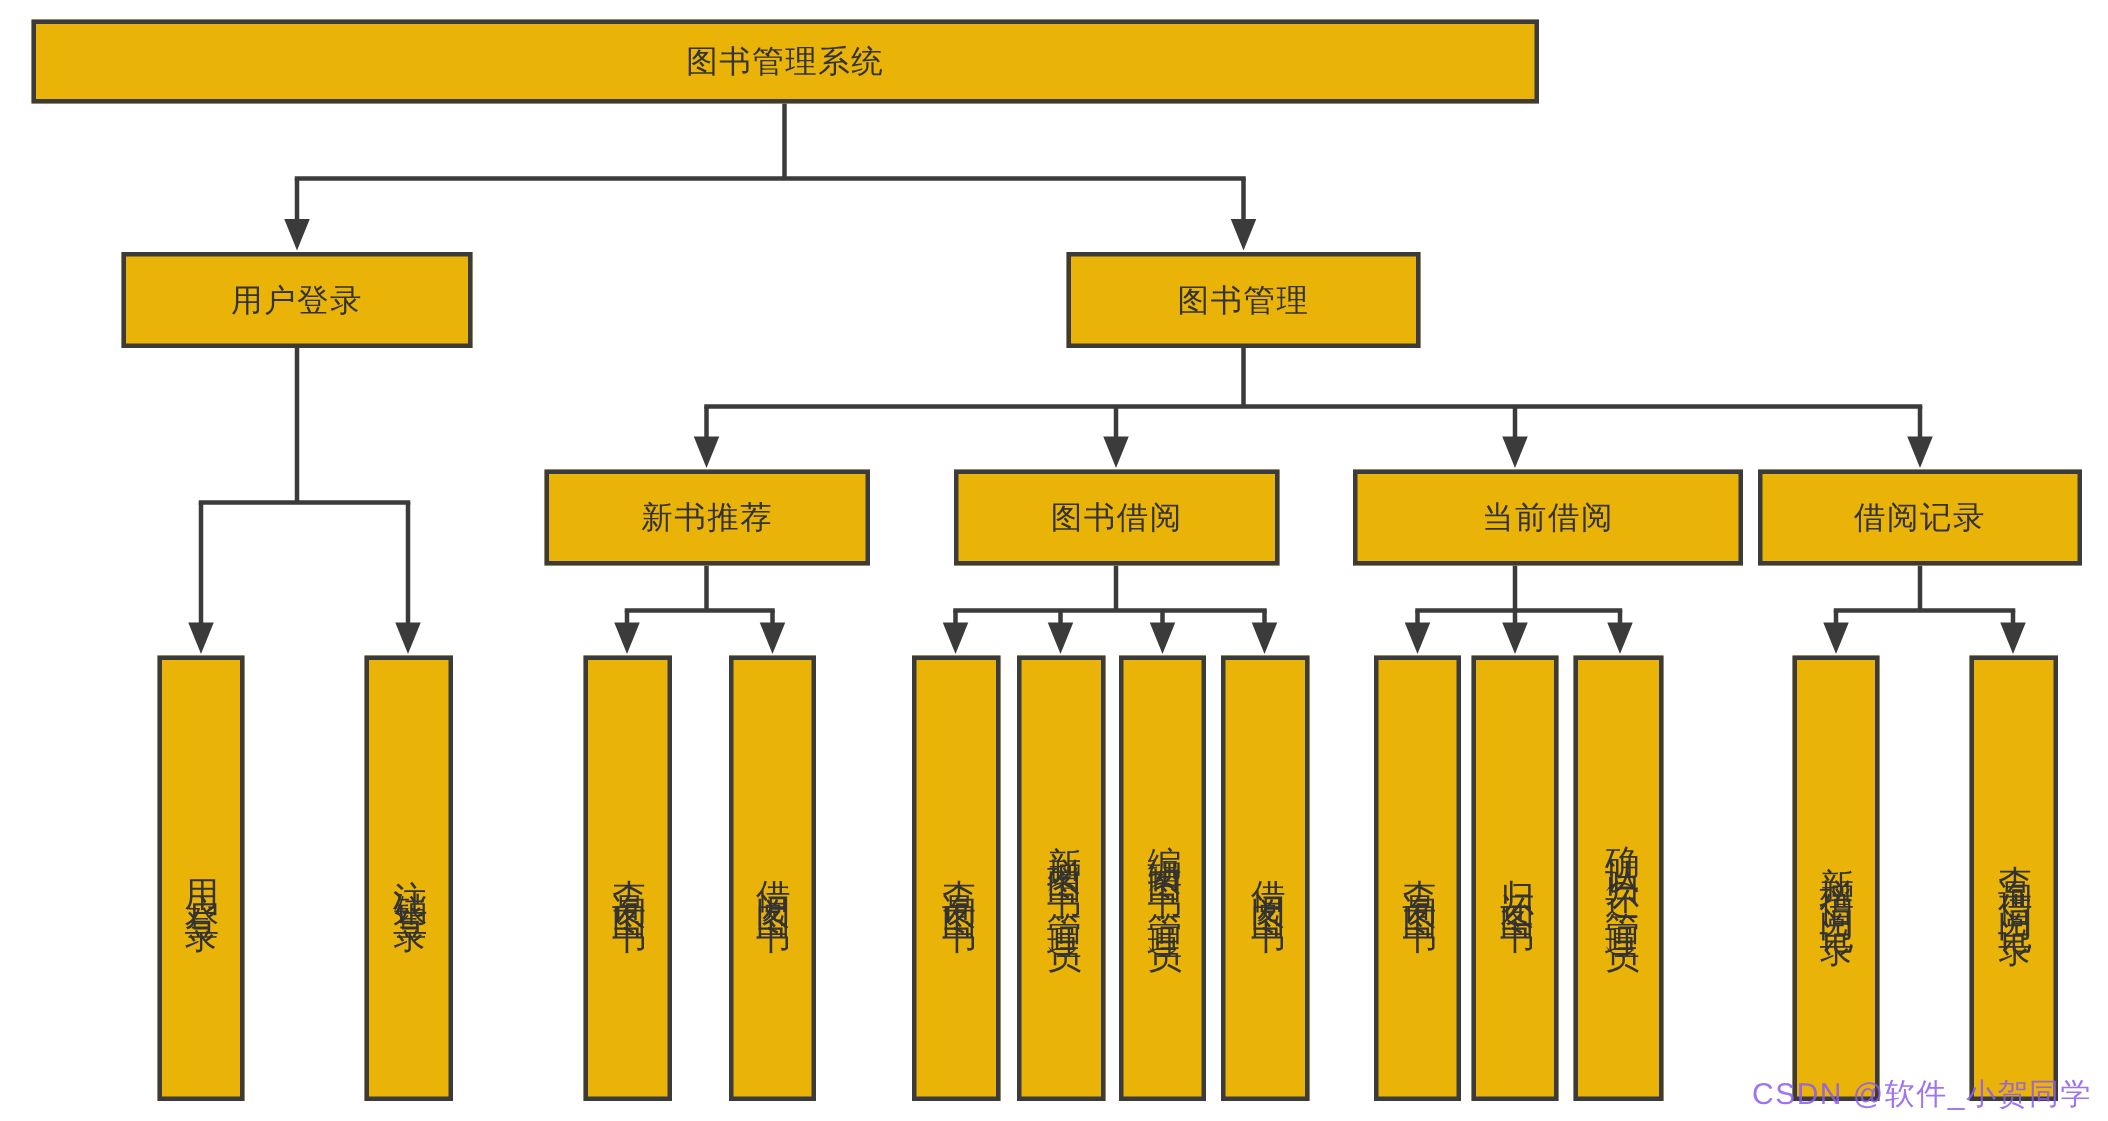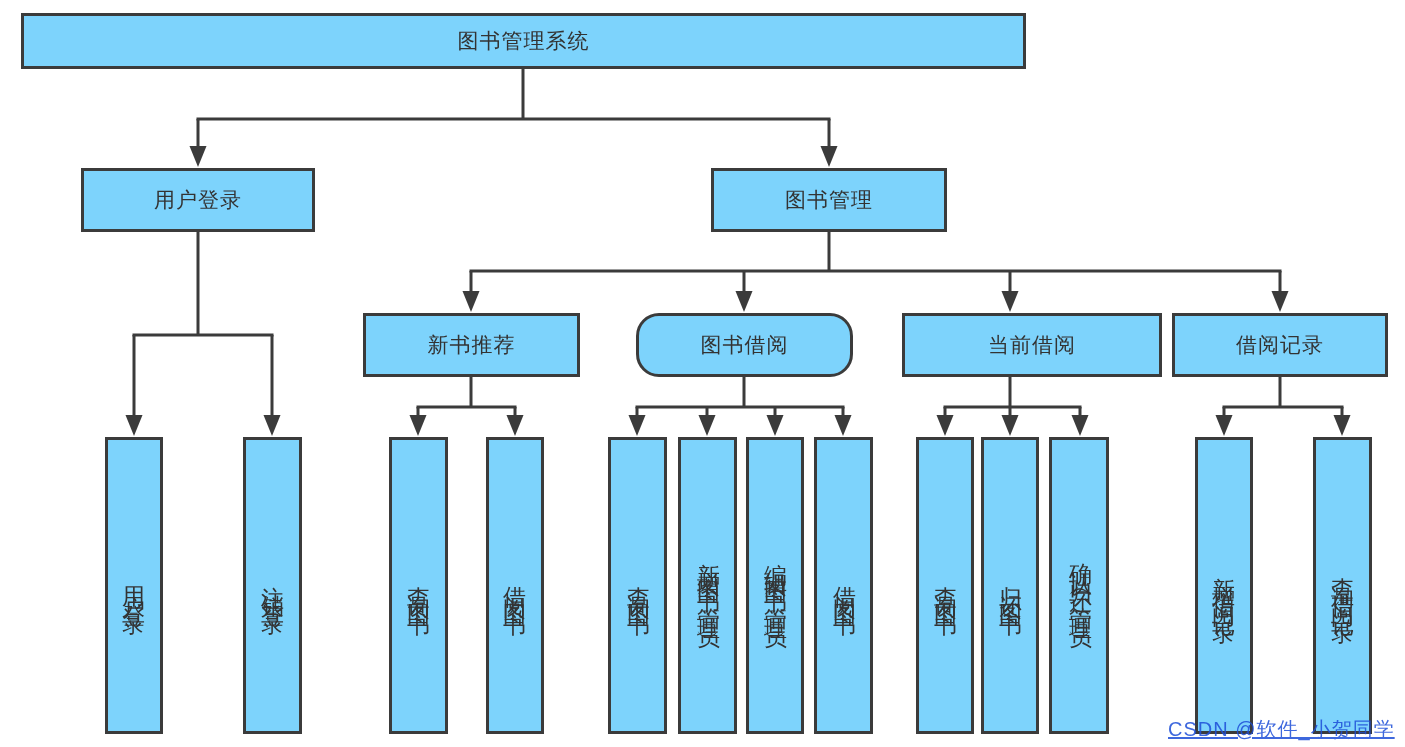--- a/index.html
+++ b/index.html
@@ -13,27 +13,28 @@
   }
   #wires {
     position: absolute;
     left: 0; top: 0;
     width: 1405px; height: 747px;
     z-index: 0;
   }
   .node {
     position: absolute;
     box-sizing: border-box;
-    background: #7dd3fc;
+    background: #eab308;
     border: 3px solid #3b3b3b;
     color: #333333;
     z-index: 1;
     display: flex;
     align-items: center;
     justify-content: center;
+    font-family: Liberation Serif, serif;
   }
   .hnode {
     font-size: 21px;
     letter-spacing: 1px;
     white-space: nowrap;
   }
   .vnode {
     display: block;
     writing-mode: vertical-rl;
     text-orientation: mixed;
@@ -113,21 +114,21 @@
       <line x1="1342" y1="407" x2="1342" y2="418" stroke="#3b3b3b" stroke-width="3"></line>
       <polygon points="1333.5,415 1350.5,415 1342,436" fill="#3b3b3b"></polygon>
     </svg>
 
   <div class="node hnode" style="left: 21px; top: 13px; width: 1005px; height: 56px; border-color: rgb(59, 59, 59); color: rgb(51, 51, 51);">图书管理系统</div>
 
   <div class="node hnode" style="left: 81px; top: 168px; width: 234px; height: 64px; border-color: rgb(59, 59, 59); color: rgb(51, 51, 51);">用户登录</div>
   <div class="node hnode" style="left: 711px; top: 168px; width: 236px; height: 64px; border-color: rgb(59, 59, 59); color: rgb(51, 51, 51);">图书管理</div>
 
   <div class="node hnode" style="left: 363px; top: 313px; width: 217px; height: 64px; border-color: rgb(59, 59, 59); color: rgb(51, 51, 51);">新书推荐</div>
-  <div class="node hnode" style="left: 636px; top: 313px; width: 217px; height: 64px; border-color: rgb(59, 59, 59); color: rgb(51, 51, 51); border-radius: 23px;">图书借阅</div>
+  <div class="node hnode" style="left: 636px; top: 313px; width: 217px; height: 64px; border-color: rgb(59, 59, 59); color: rgb(51, 51, 51);">图书借阅</div>
   <div class="node hnode" style="left: 902px; top: 313px; width: 260px; height: 64px; border-color: rgb(59, 59, 59); color: rgb(51, 51, 51);">当前借阅</div>
   <div class="node hnode" style="left: 1172px; top: 313px; width: 216px; height: 64px; border-color: rgb(59, 59, 59); color: rgb(51, 51, 51);">借阅记录</div>
 
   <div class="node vnode" style="left: 105px; top: 437px; width: 58px; height: 297px; border-color: rgb(59, 59, 59); color: rgb(51, 51, 51);">用户登录</div>
   <div class="node vnode" style="left: 243px; top: 437px; width: 59px; height: 297px; border-color: rgb(59, 59, 59); color: rgb(51, 51, 51);">注销登录</div>
 
   <div class="node vnode" style="left: 389px; top: 437px; width: 59px; height: 297px; border-color: rgb(59, 59, 59); color: rgb(51, 51, 51);">查询图书</div>
   <div class="node vnode" style="left: 486px; top: 437px; width: 58px; height: 297px; border-color: rgb(59, 59, 59); color: rgb(51, 51, 51);">借阅图书</div>
 
   <div class="node vnode vnode-narrow" style="left: 608px; top: 437px; width: 59px; height: 297px; border-color: rgb(59, 59, 59); color: rgb(51, 51, 51);">查询图书</div>
@@ -135,15 +136,15 @@
   <div class="node vnode vnode-narrow" style="left: 746px; top: 437px; width: 58px; height: 297px; border-color: rgb(59, 59, 59); color: rgb(51, 51, 51);">编辑图书（管理员）</div>
   <div class="node vnode vnode-narrow" style="left: 814px; top: 437px; width: 59px; height: 297px; border-color: rgb(59, 59, 59); color: rgb(51, 51, 51);">借阅图书</div>
 
   <div class="node vnode vnode-narrow" style="left: 916px; top: 437px; width: 58px; height: 297px; border-color: rgb(59, 59, 59); color: rgb(51, 51, 51);">查询图书</div>
   <div class="node vnode vnode-narrow" style="left: 981px; top: 437px; width: 58px; height: 297px; border-color: rgb(59, 59, 59); color: rgb(51, 51, 51);">归还图书</div>
   <div class="node vnode vnode-narrow" style="left: 1049px; top: 437px; width: 60px; height: 297px; border-color: rgb(59, 59, 59); color: rgb(51, 51, 51);">确认归还（管理员）</div>
 
   <div class="node vnode" style="left: 1195px; top: 437px; width: 58px; height: 297px; border-color: rgb(59, 59, 59); color: rgb(51, 51, 51);">新增借阅记录</div>
   <div class="node vnode" style="left: 1313px; top: 437px; width: 59px; height: 297px; border-color: rgb(59, 59, 59); color: rgb(51, 51, 51);">查询借阅记录</div>
 
-  <div id="watermark" style="color: #1d4ed8; text-decoration: underline;">CSDN @软件_小贺同学</div>
+  <div id="watermark" style="color: #8b5cf6;">CSDN @软件_小贺同学</div>
 
 </div>
 
 </body></html>

